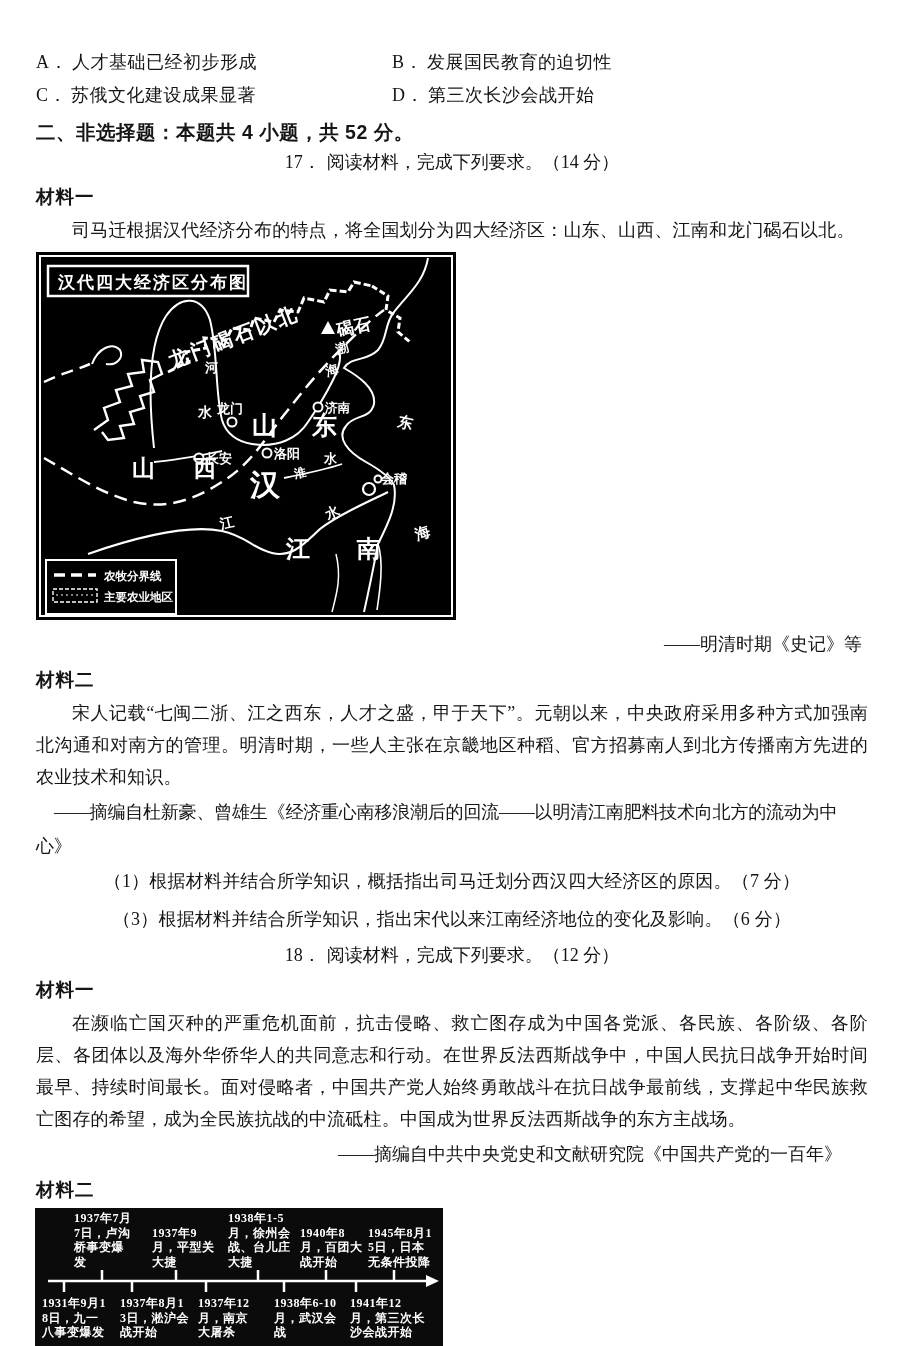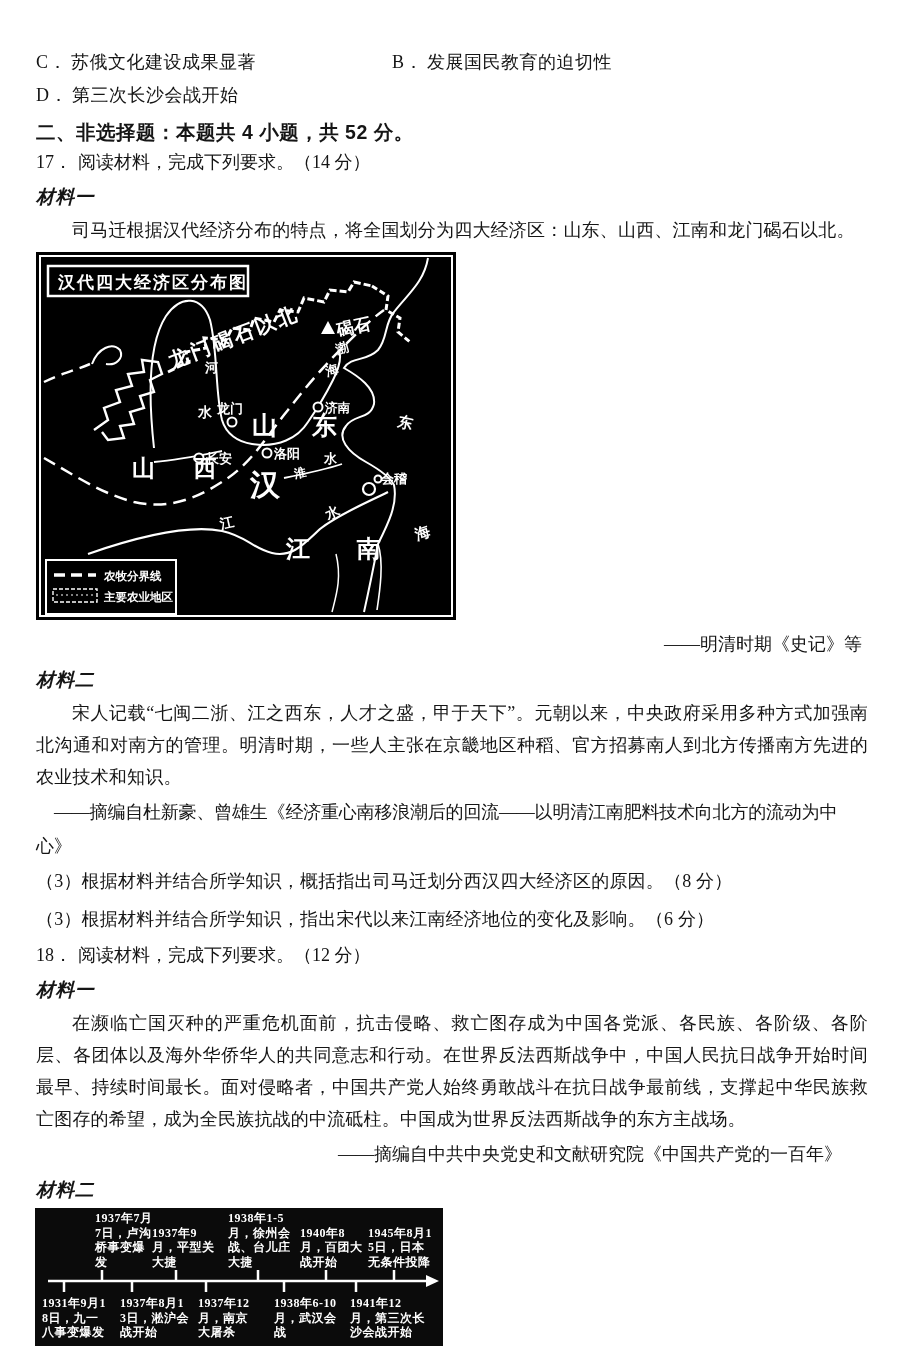--- a/index.html
+++ b/index.html
@@ -14,24 +14,24 @@
   .page{padding:50px 32px 0 36px;}
   
   .opt-grid{display:grid;grid-template-columns:356px auto;row-gap:9px;margin-bottom:12px;}
   .opt{white-space:nowrap;letter-spacing:.5px;}
   .opt .lbl{margin-right:4px;}
   
   .section-header{
     font-family:"Liberation Sans","DejaVu Sans",sans-serif;
     font-weight:bold;font-size:19.5px;margin:2px 0 0 0;letter-spacing:.5px;
   }
-  .q-line{line-height:32px;margin:0 0 2px 0;}
+  .q-line{line-height:32px;margin:0 0 2px 0;text-align:center;}
   .q-num{margin-right:6px;}
   .material-label{
-    font-weight:bold;font-style:italic;font-size:18.5px;
+    font-weight:bold;font-size:18.5px;
     line-height:30px;margin:4px 0 2px 0;letter-spacing:1px;
   }
   .para{
     margin:2px 0;text-align:justify;text-indent:2em;
     line-height:32px;letter-spacing:.2px;
   }
   .source-right{text-align:right;line-height:34px;padding-right:6px;}
   .cite-line{line-height:34px;text-indent:1em;letter-spacing:-.2px;}
   .subq{line-height:36px;letter-spacing:.2px;}
   
@@ -51,22 +51,23 @@
     font-family:"Liberation Serif","DejaVu Serif",serif;
   }
   .tl-axis{position:absolute;left:0;top:0;}
 </style>
 </head>
 <body>
 
 <div class="page">
 
   <div class="opt-grid">
+    <div class="opt"><span class="lbl">A．</span><span>人才基础已经初步形成</span></div>
+    <div class="opt"><span class="lbl">B．</span><span>发展国民教育的迫切性</span></div>
     <div class="opt"><span class="lbl">C．</span><span>苏俄文化建设成果显著</span></div>
-    <div class="opt"><span class="lbl">B．</span><span>发展国民教育的迫切性</span></div>
     <div class="opt"><span class="lbl">D．</span><span>第三次长沙会战开始</span></div>
   </div>
 
   <div class="section-header">二、非选择题：本题共 4 小题，共 52 分。</div>
 
   <div class="q-line">
     <span class="q-num">17．</span><span>阅读材料，完成下列要求。（14 分）</span>
   </div>
   <div class="material-label">材料一</div>
   <p class="para">司马迁根据汉代经济分布的特点，将全国划分为四大经济区：山东、山西、江南和龙门碣石以北。</p>
@@ -138,21 +139,21 @@
       <text x="68" y="349" font-size="11.5">主要农业地区</text>
     </svg>
   </div>
 
   <div class="source-right">——明清时期《史记》等</div>
 
   <div class="material-label">材料二</div>
   <p class="para">宋人记载“七闽二浙、江之西东，人才之盛，甲于天下”。元朝以来，中央政府采用多种方式加强南北沟通和对南方的管理。明清时期，一些人主张在京畿地区种稻、官方招募南人到北方传播南方先进的农业技术和知识。</p>
   <div class="cite-line">——摘编自杜新豪、曾雄生《经济重心南移浪潮后的回流——以明清江南肥料技术向北方的流动为中心》</div>
 
-  <div class="q-line subq">（3）根据材料并结合所学知识，概括指出司马迁划分西汉四大经济区的原因。（8 分）</div>
+  <div class="q-line subq">（1）根据材料并结合所学知识，概括指出司马迁划分西汉四大经济区的原因。（7 分）</div>
   <div class="q-line subq">（3）根据材料并结合所学知识，指出宋代以来江南经济地位的变化及影响。（6 分）</div>
 
   <div class="q-line">
     <span class="q-num">18．</span><span>阅读材料，完成下列要求。（12 分）</span>
   </div>
   <div class="material-label">材料一</div>
   <p class="para">在濒临亡国灭种的严重危机面前，抗击侵略、救亡图存成为中国各党派、各民族、各阶级、各阶层、各团体以及海外华侨华人的共同意志和行动。在世界反法西斯战争中，中国人民抗日战争开始时间最早、持续时间最长。面对侵略者，中国共产党人始终勇敢战斗在抗日战争最前线，支撑起中华民族救亡图存的希望，成为全民族抗战的中流砥柱。中国成为世界反法西斯战争的东方主战场。</p>
   <div class="source-right" style="padding-right:26px;font-family:Liberation Serif, serif;">——摘编自中共中央党史和文献研究院《中国共产党的一百年》</div>
 
   <div class="material-label">材料二</div>
@@ -165,21 +166,21 @@
       <line x1="140" y1="61" x2="140" y2="72" stroke="#fff" stroke-width="2.5"></line>
       <line x1="222" y1="61" x2="222" y2="72" stroke="#fff" stroke-width="2.5"></line>
       <line x1="290" y1="61" x2="290" y2="72" stroke="#fff" stroke-width="2.5"></line>
       <line x1="358" y1="61" x2="358" y2="72" stroke="#fff" stroke-width="2.5"></line>
       <line x1="28" y1="72" x2="28" y2="83" stroke="#fff" stroke-width="2.5"></line>
       <line x1="96" y1="72" x2="96" y2="83" stroke="#fff" stroke-width="2.5"></line>
       <line x1="170" y1="72" x2="170" y2="83" stroke="#fff" stroke-width="2.5"></line>
       <line x1="248" y1="72" x2="248" y2="83" stroke="#fff" stroke-width="2.5"></line>
       <line x1="320" y1="72" x2="320" y2="83" stroke="#fff" stroke-width="2.5"></line>
     </svg>
-    <div class="tl-ev" style="left:38px;bottom:92px;width:62px;margin-left:21px;">1937年7月7日，卢沟桥事变爆发</div>
+    <div class="tl-ev" style="left:38px;bottom:92px;width:62px;">1937年7月7日，卢沟桥事变爆发</div>
     <div class="tl-ev" style="left:116px;bottom:92px;width:64px;">1937年9月，平型关大捷</div>
     <div class="tl-ev" style="left:192px;bottom:92px;width:64px;">1938年1-5月，徐州会战、台儿庄大捷</div>
     <div class="tl-ev" style="left:264px;bottom:92px;width:64px;">1940年8月，百团大战开始</div>
     <div class="tl-ev" style="left:332px;bottom:92px;width:66px;">1945年8月15日，日本无条件投降</div>
     <div class="tl-ev" style="left:6px;top:87px;width:64px;">1931年9月18日，九一八事变爆发</div>
     <div class="tl-ev" style="left:84px;top:87px;width:70px;">1937年8月13日，淞沪会战开始</div>
     <div class="tl-ev" style="left:162px;top:87px;width:60px;">1937年12月，南京大屠杀</div>
     <div class="tl-ev" style="left:238px;top:87px;width:72px;">1938年6-10月，武汉会战</div>
     <div class="tl-ev" style="left:314px;top:87px;width:76px;">1941年12月，第三次长沙会战开始</div>
   </div>

